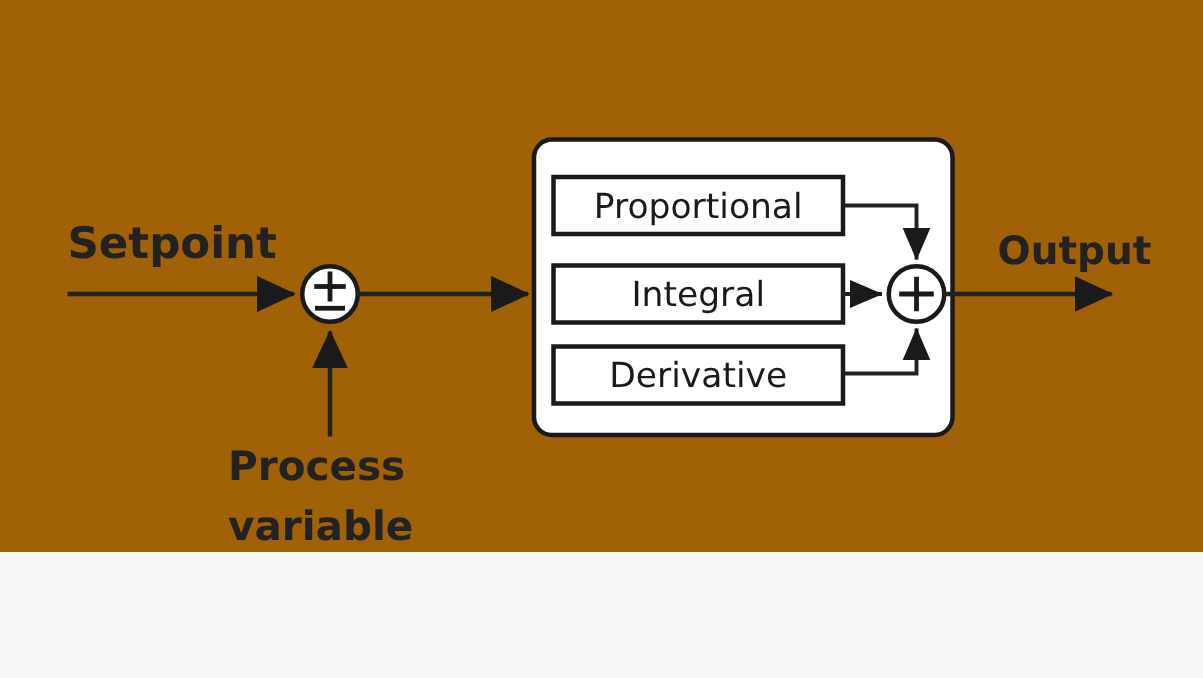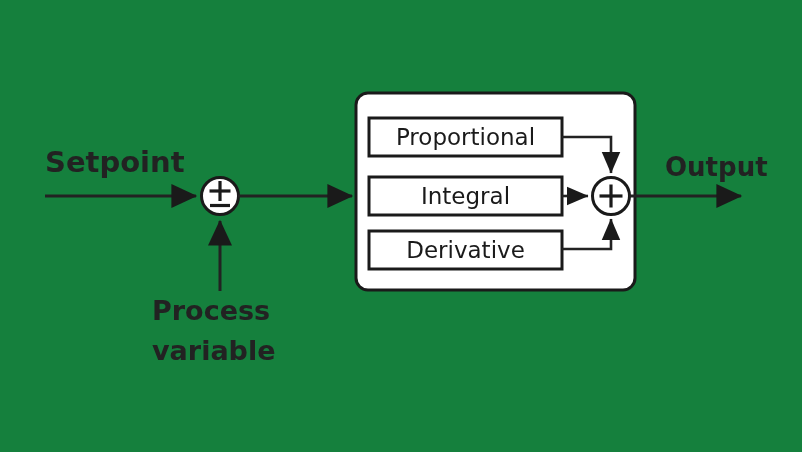--- a/index.html
+++ b/index.html
@@ -3,22 +3,22 @@
 <meta charset="utf-8">
 <style>
   html, body {
     margin: 0;
     padding: 0;
     background: #f7f7f7;
   }
   #canvas {
     position: relative;
     width: 802px;
-    height: 452px;
-    background: #15803d;
+    height: 368px;
+    background: #a16207;
     overflow: hidden;
     font-family: "DejaVu Sans", sans-serif;
   }
   #diagram-svg {
     position: absolute;
     top: 0;
     left: 0;
     width: 802px;
     height: 452px;
   }

